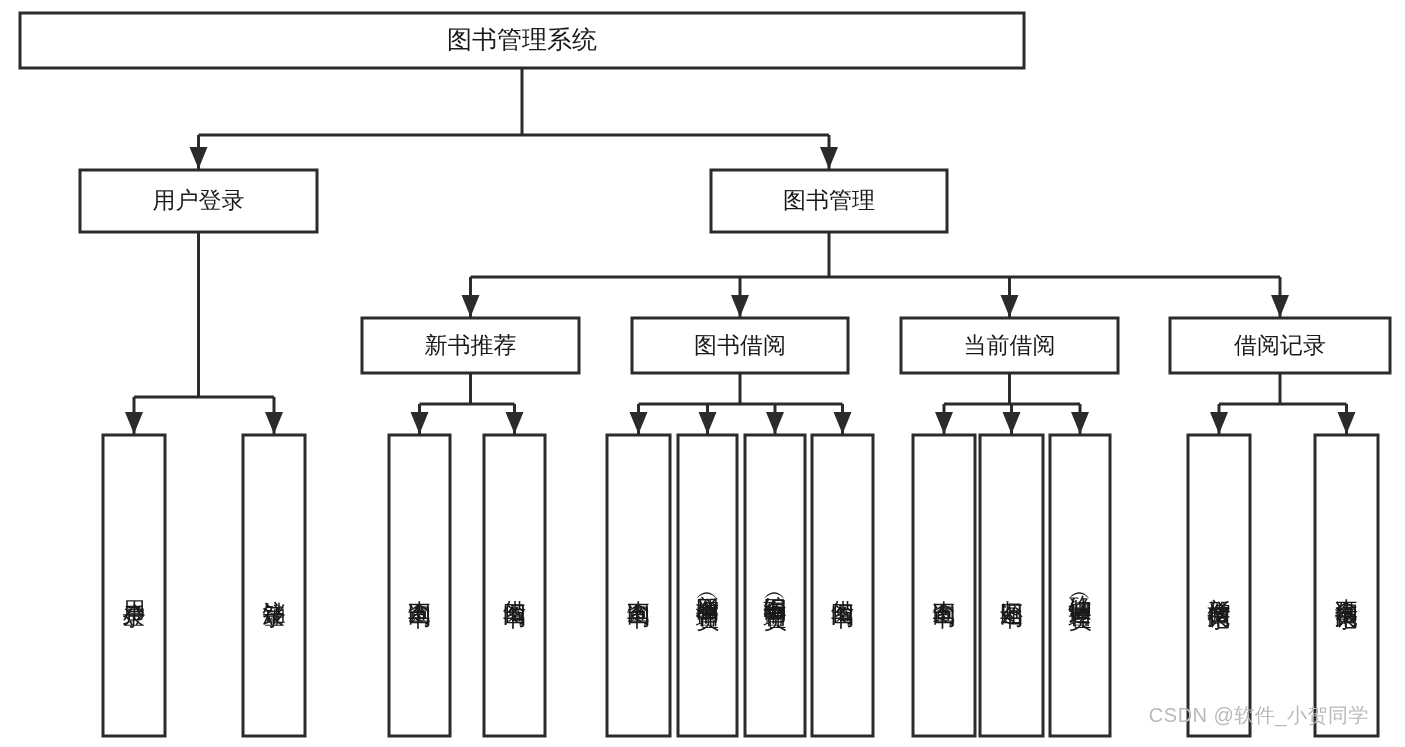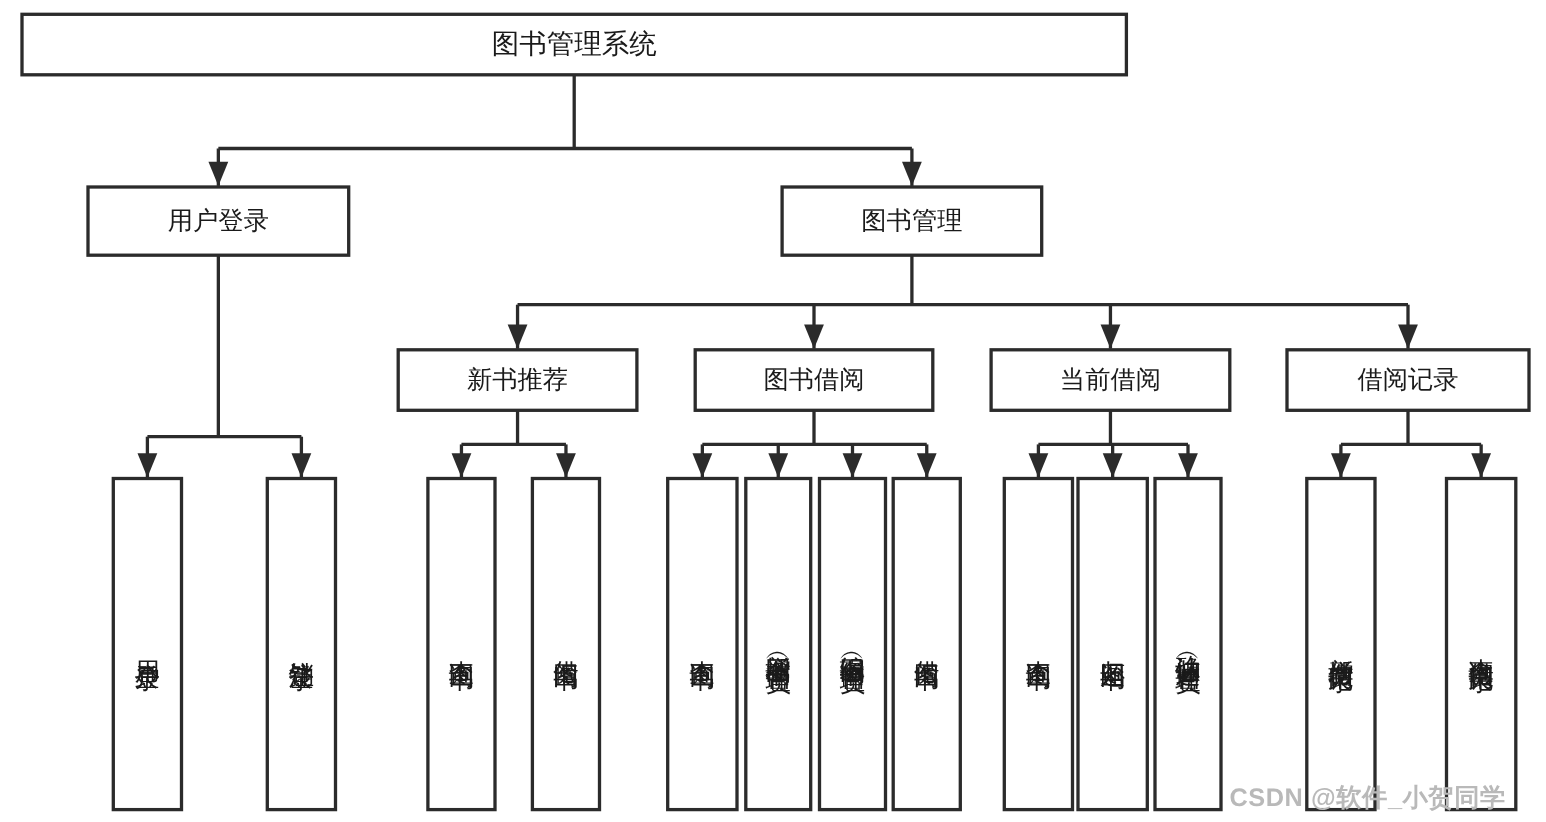--- a/index.html
+++ b/index.html
@@ -64,27 +64,26 @@
     align-items: center;
     justify-content: center;
     text-align: center;
     letter-spacing: 2px;
     white-space: nowrap;
     pointer-events: none;
   }
   #watermark {
     position: absolute;
     right: 8px;
-    bottom: 6px;
+    bottom: 18px;
     font-family: "Liberation Sans", "DejaVu Sans", sans-serif;
-    font-size: 23px;
+    font-size: 20px;
     color: #b9b9b9;
     letter-spacing: 0.5px;
     user-select: none;
-    font-weight: bold;
   }
 </style>
 </head>
 <body>
 
 <div id="diagram-root">
 
   <svg id="flowchart" viewBox="0 0 1405 747">
     <g id="connector-layer">
         <line x1="522" y1="68" x2="522" y2="135" class="connector"></line>

